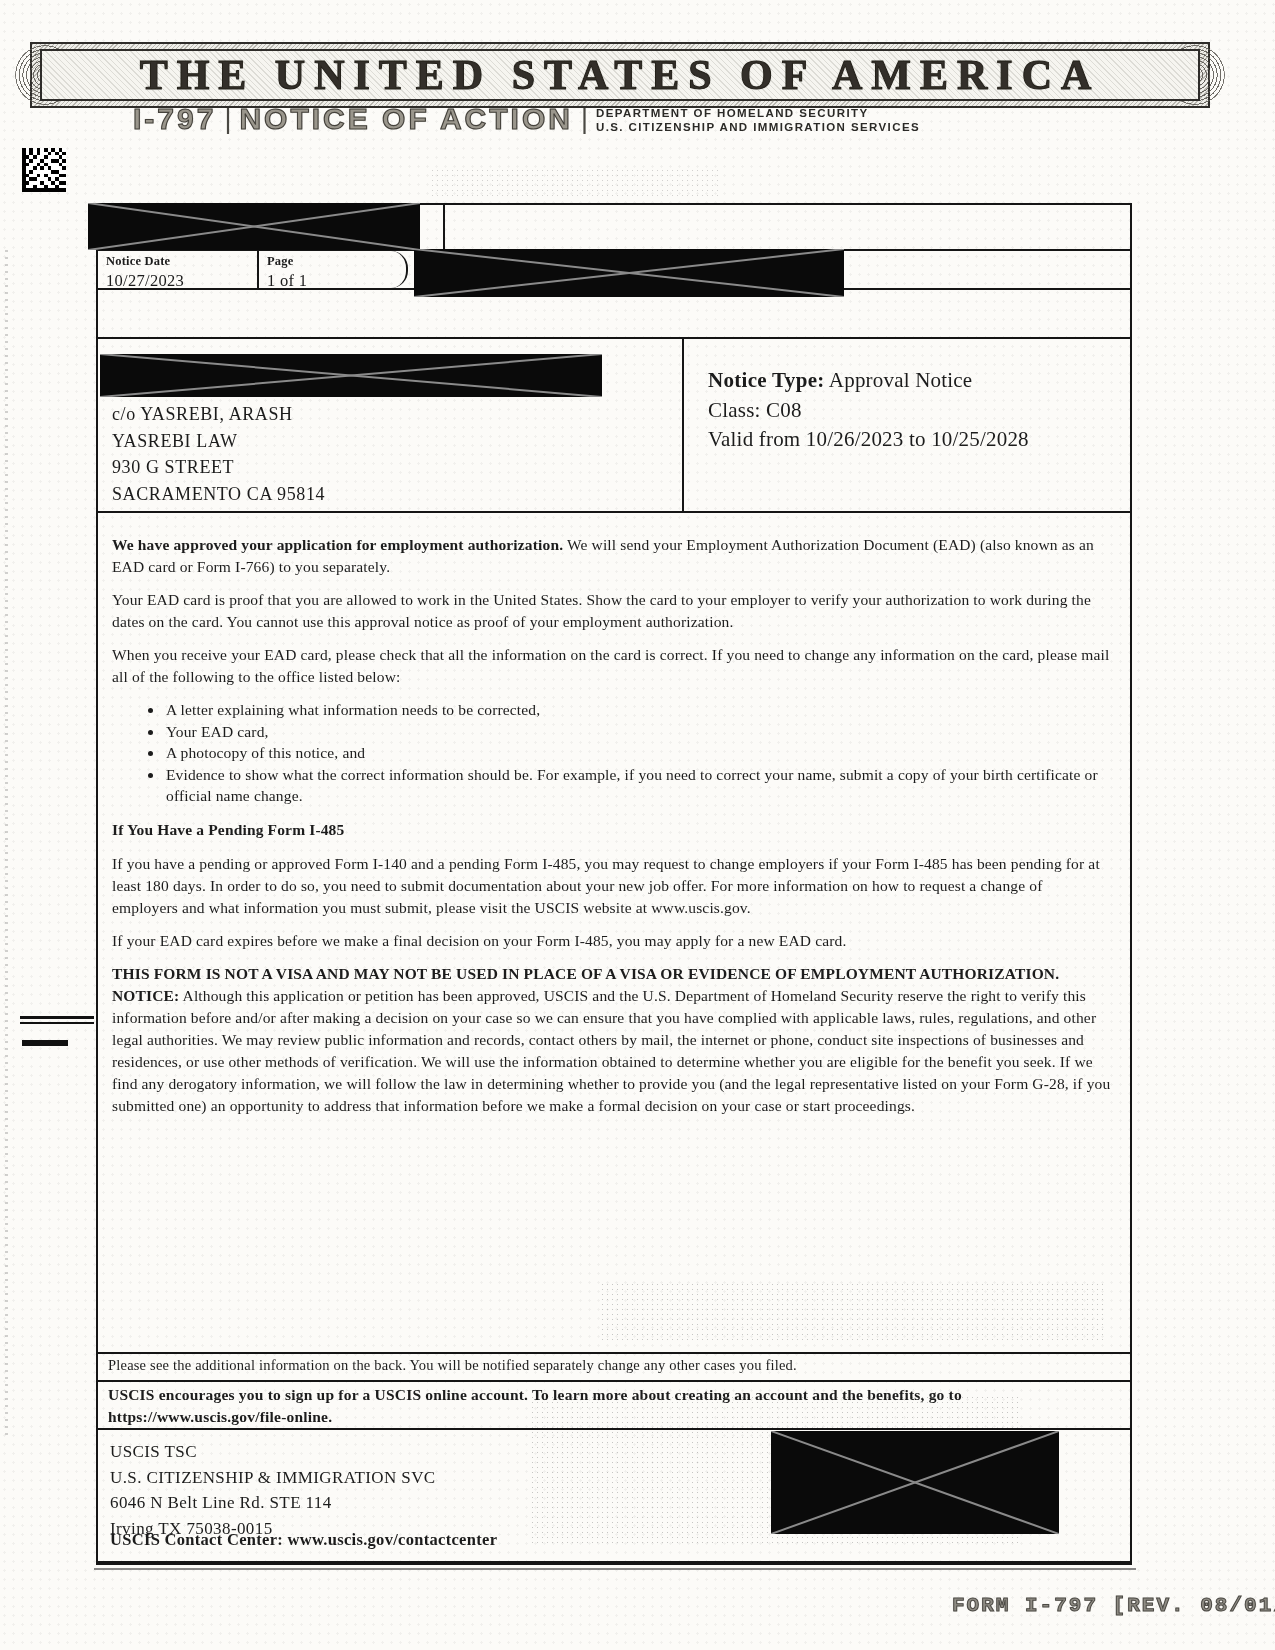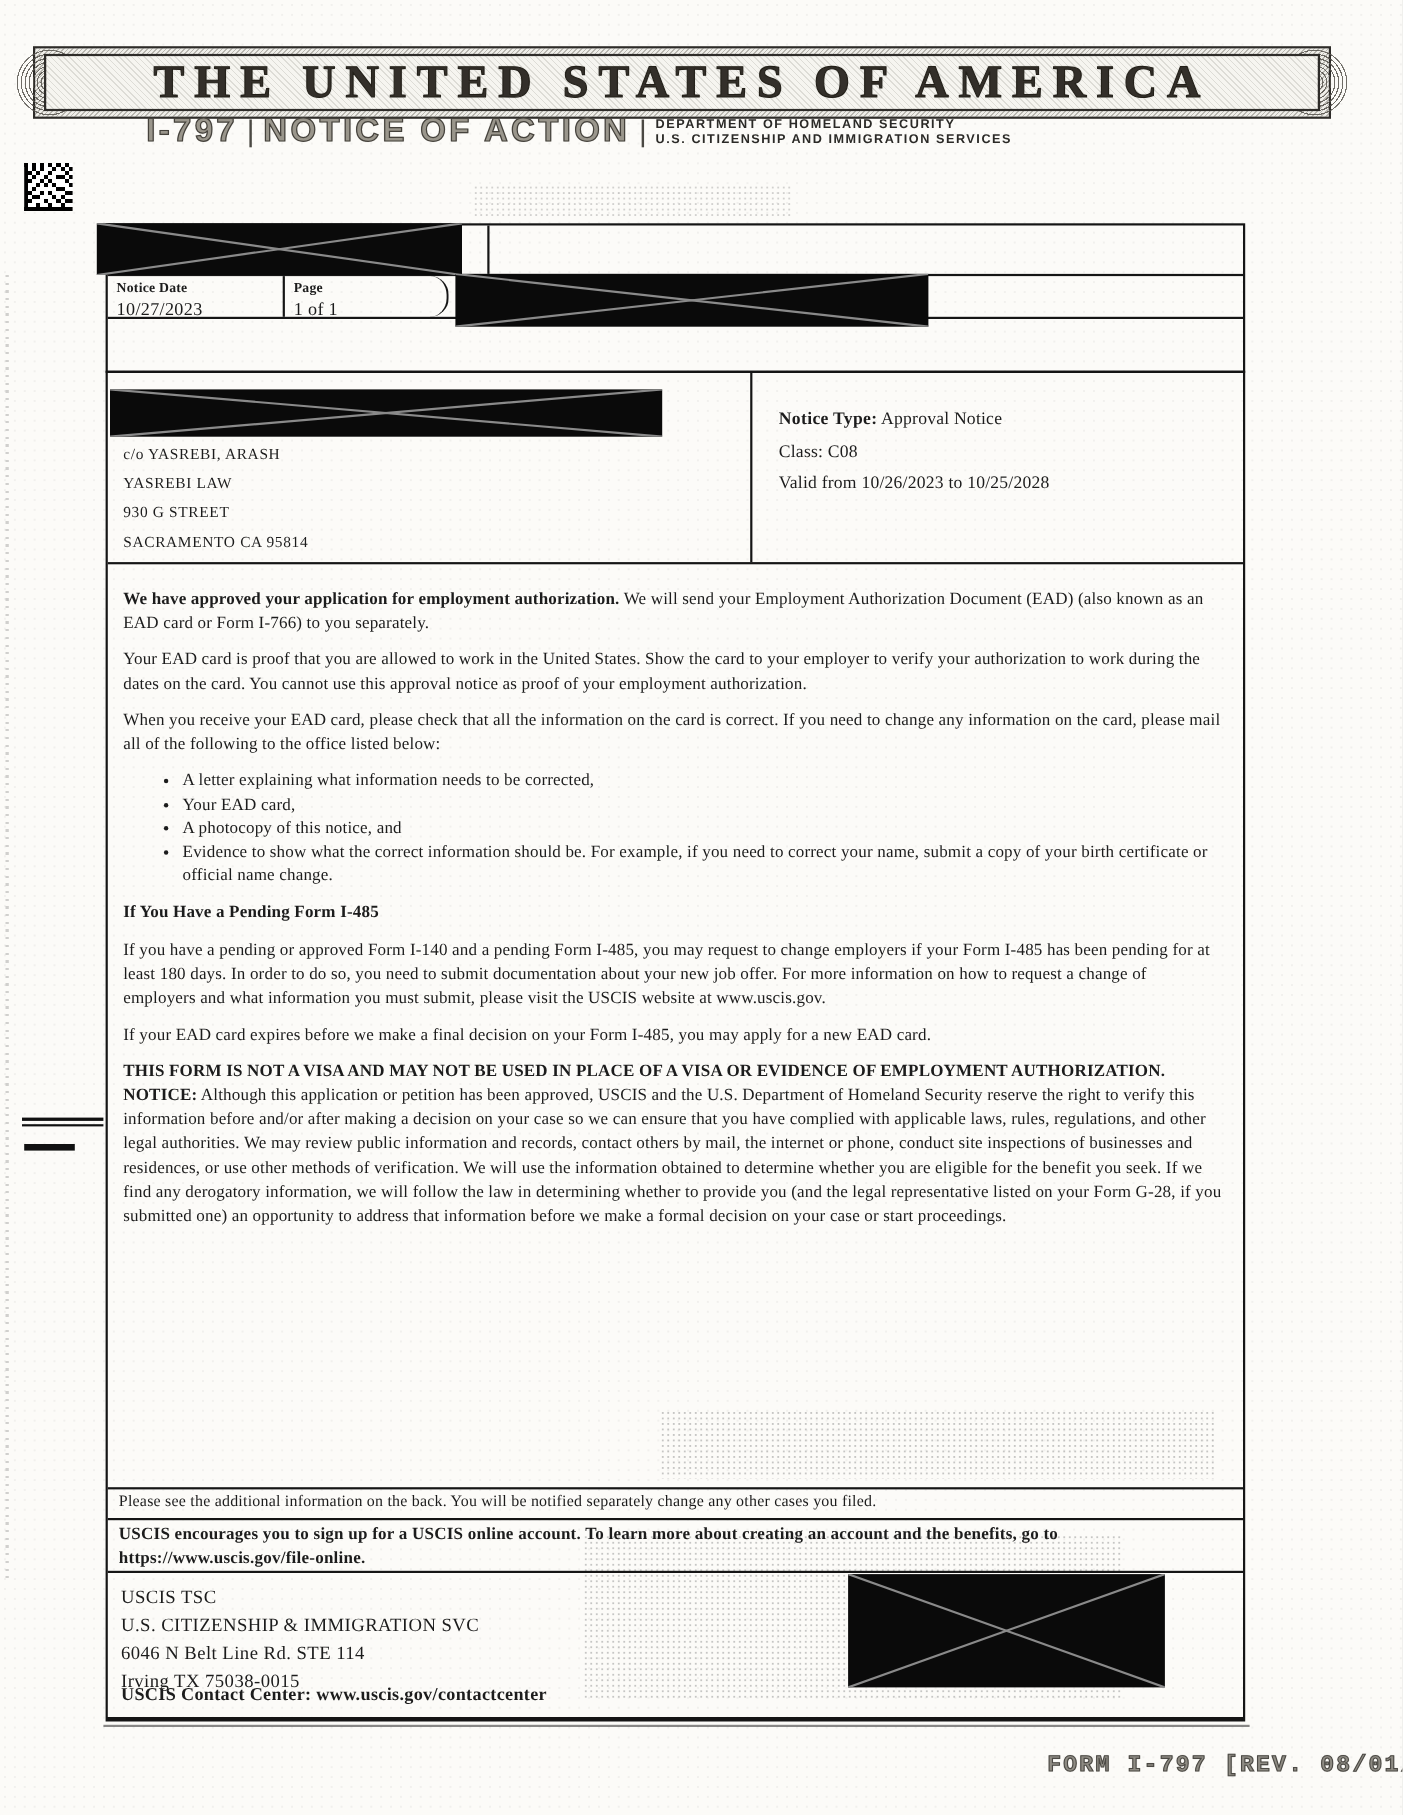--- a/index.html
+++ b/index.html
@@ -58,22 +58,22 @@
   .red-receipt { left:-10px; top:-2px; width:332px; height:47px; }
   .red-name    { left:316px; top:44px;  width:430px; height:48px; }
   
   .main-box { position:absolute; left:96px; top:337px; width:1036px; height:1228px;
     border:2px solid #151515; border-bottom-width:4px; display:flex; flex-direction:column; }
   .main-box::after { content:""; position:absolute; left:-4px; right:-6px; bottom:-9px; height:2px; background:rgba(40,40,40,.55); }
   
   .addr-row { position:relative; height:172px; flex:none; }
   .notice-divider { position:absolute; left:584px; top:0; height:100%; border-left:2px solid #151515; }
   .red-addr { left:2px; top:15px; width:502px; height:43px; }
-  .addr-lines { position:absolute; left:14px; top:62px; font-size:14px; line-height:26.5px; letter-spacing:.6px; }
-  .notice-block { position:absolute; left:610px; top:27px; font-size:16px; line-height:29.5px; letter-spacing:.2px; }
+  .addr-lines { position:absolute; left:14px; top:62px; font-size:18px; line-height:26.5px; letter-spacing:.6px; }
+  .notice-block { position:absolute; left:610px; top:27px; font-size:21px; line-height:29.5px; letter-spacing:.2px; }
   .notice-block b { letter-spacing:.3px; }
   
   .body-sec { flex:none; height:841px; border-top:2px solid #151515; padding:21px 18px 0 14px;
     font-size:15.5px; line-height:22px; letter-spacing:.15px; overflow:hidden; }
   .body-sec p { margin:0 0 11px 0; }
   .body-sec ul { margin:1px 0 12px 0; padding-left:52px; }
   .body-sec li { line-height:21.5px; padding-left:2px; }
   .pending-h { font-weight:bold; margin:2px 0 12px 0; font-size:15.5px; }
   
   .strip1 { flex:none; height:28px; border-top:2px solid #151515; font-size:14.5px; padding:3px 10px 0 10px; letter-spacing:.2px; }

